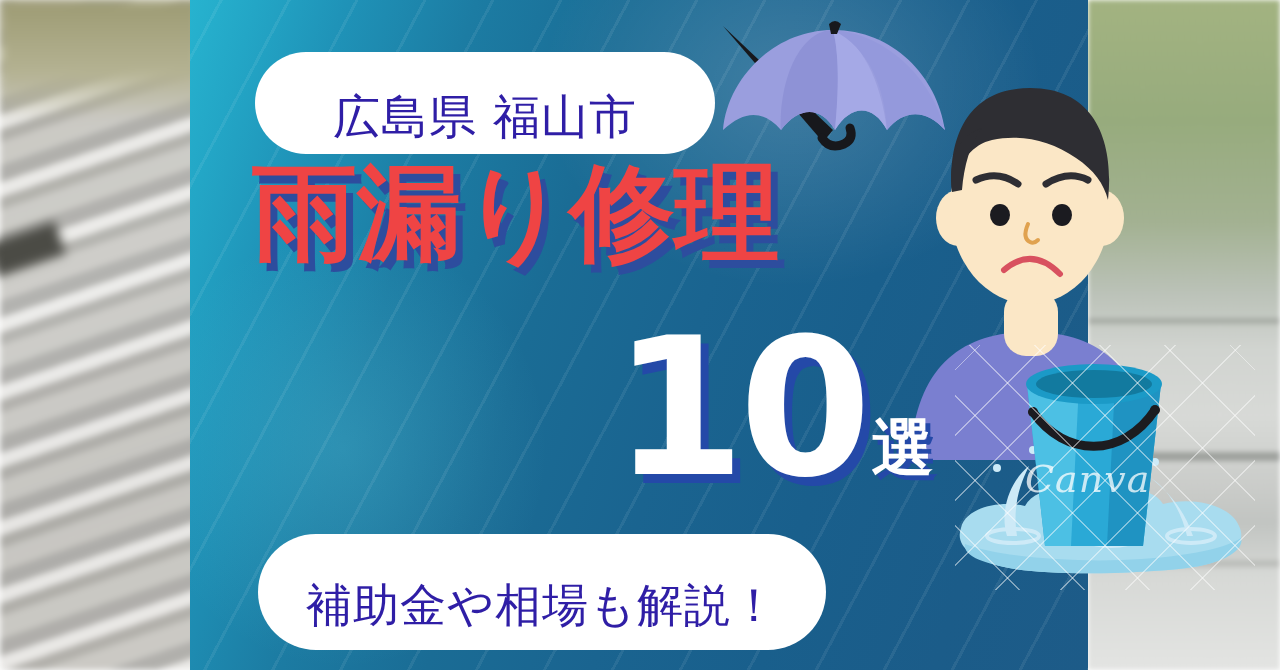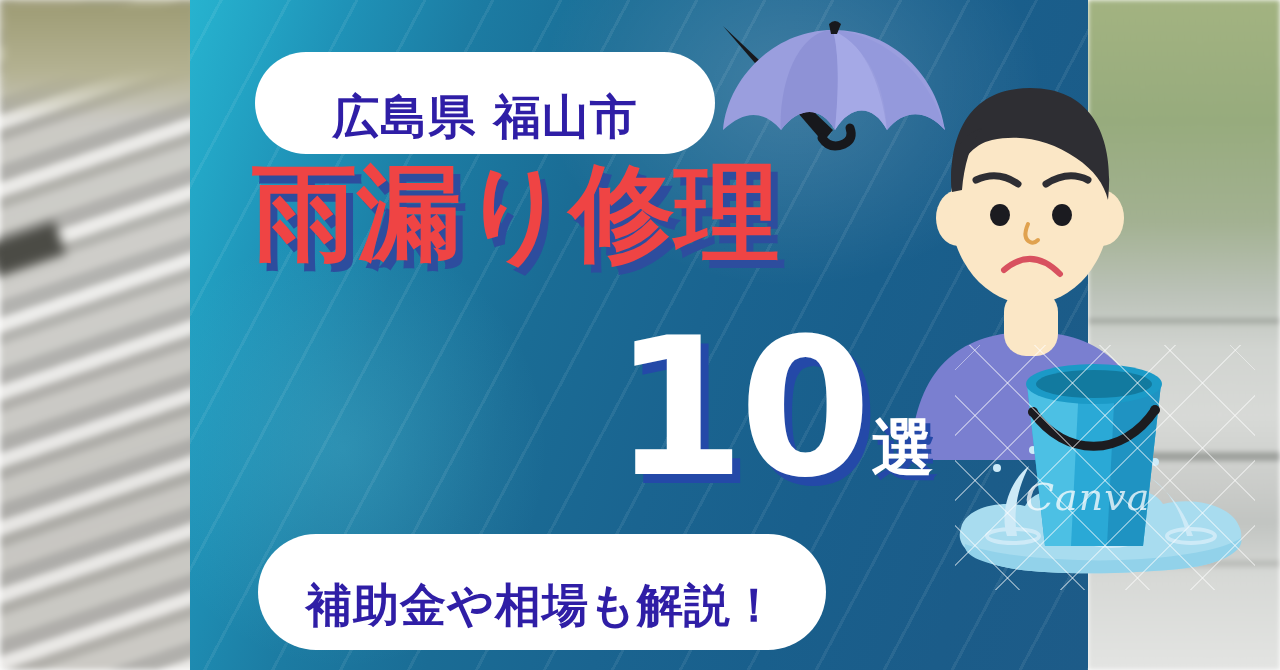--- a/index.html
+++ b/index.html
@@ -77,42 +77,42 @@
     background:radial-gradient(ellipse at center,rgba(110,220,235,.22) 0%,rgba(110,220,235,0) 70%);
   }
 
   
   .umbrella{position:absolute;left:705px;top:18px;width:250px;height:190px;}
   
   .person{position:absolute;left:900px;top:40px;width:260px;height:420px;}
   
   .bucket{position:absolute;left:955px;top:350px;width:300px;height:235px;}
   .watermark{
-    position:absolute;left:1025px;top:475px;
+    position:absolute;left:1025px;top:457px;
     font-family:"DejaVu Serif","Liberation Serif",serif;
     font-style:italic;font-size:38px;color:rgba(255,255,255,.75);
     letter-spacing:1px;pointer-events:none;
   }
   .wm-grid{
     position:absolute;left:955px;top:345px;width:300px;height:245px;
     background:
       repeating-linear-gradient(45deg,rgba(255,255,255,0) 0px,rgba(255,255,255,0) 45px,rgba(255,255,255,.45) 45px,rgba(255,255,255,.45) 46px),
       repeating-linear-gradient(-45deg,rgba(255,255,255,0) 0px,rgba(255,255,255,0) 45px,rgba(255,255,255,.45) 45px,rgba(255,255,255,.45) 46px);
     pointer-events:none;
   }
 
   
   .pill{
     position:absolute;background:#fff;border-radius:999px;
     display:flex;align-items:center;justify-content:center;
   }
   .pill-top{left:255px;top:52px;width:460px;height:102px;}
   .pill-bot{left:258px;top:534px;width:568px;height:116px;}
   .pill-text{
-    color:#2f1ea6;font-weight:700;letter-spacing:1px;white-space:nowrap;margin-top:28px;
+    color:#2f1ea6;font-weight:400;letter-spacing:1px;white-space:nowrap;margin-top:28px;
   }
   .pill-top .pill-text{font-size:47px;}
   .pill-bot .pill-text{font-size:46px;}
 
   
   .head-wrap{position:absolute;left:252px;top:160px;}
   .line-main{
     font-size:105px;font-weight:700;color:#ef4444;line-height:1.02;
     letter-spacing:0px;white-space:nowrap;
     text-shadow:7px 8px 0 #2d4d9e;

